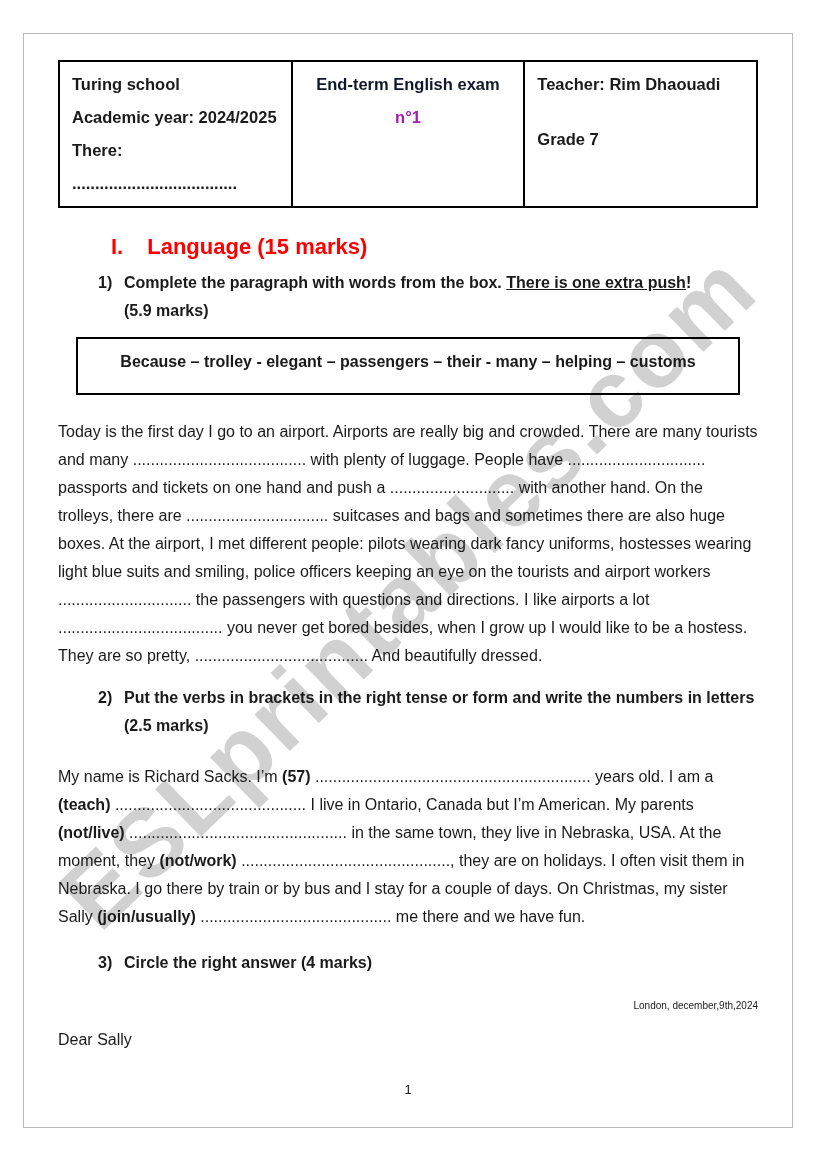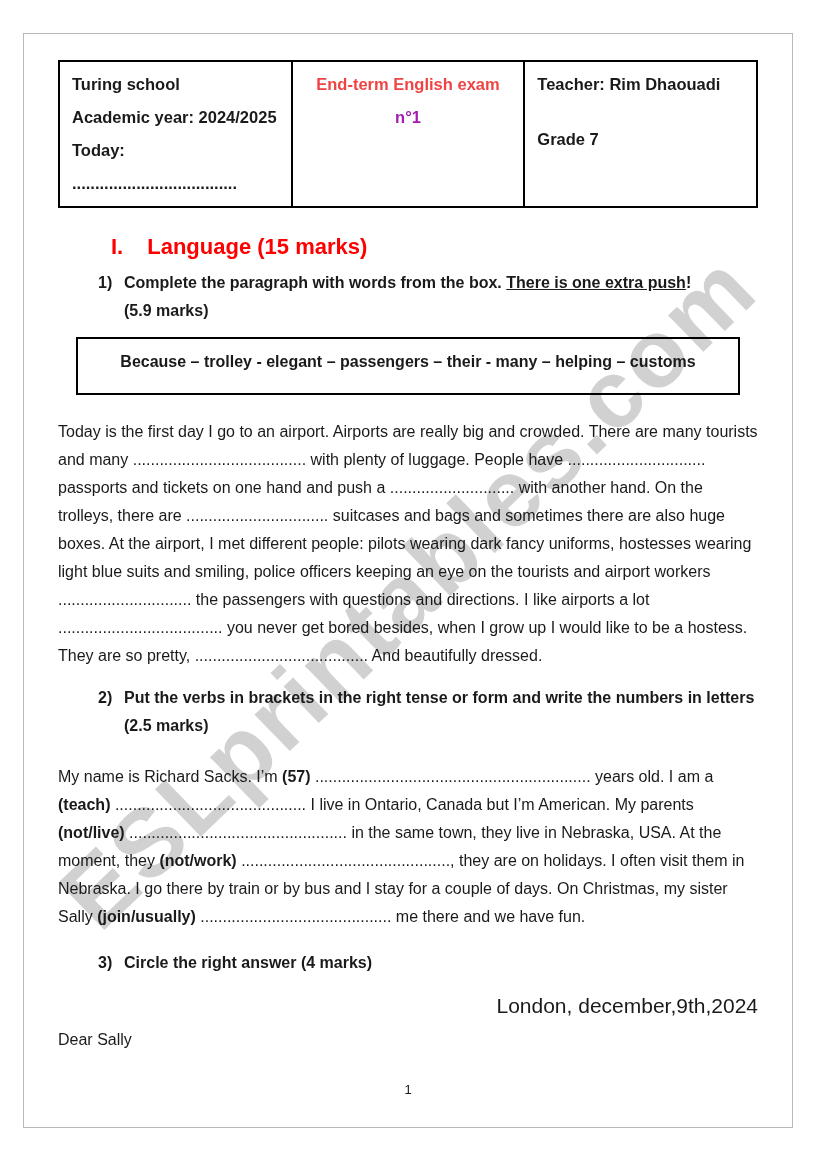--- a/index.html
+++ b/index.html
@@ -37,21 +37,21 @@
   .q .qtext{flex:1;max-width:648px;}
   .q1{margin-top:9px;}
   .q2{margin-top:14px;}
   .q3{margin-top:18px;}
   .word-box{
     margin:12px 18px 0 18px;border:2px solid #000;
     padding:12px 8px 20px 8px;text-align:center;
     font-weight:bold;font-size:16px;line-height:22px;
   }
   .body-par{margin-top:23px;font-size:16px;line-height:28px;max-width:700px;}
-  .date-line{margin-top:15px;font-size:21px;line-height:28px;text-align:right;}
+  .date-line{margin-top:15px;font-size:10px;line-height:28px;text-align:right;}
   .salutation{margin-top:6px;font-size:16px;line-height:28px;}
   .page-number{
     position:absolute;bottom:30px;left:0;width:100%;
     text-align:center;font-size:13px;z-index:1;
   }
 </style>
 </head>
 <body>
 
 <div class="page">
@@ -59,24 +59,24 @@
   <div class="watermark" style="color: rgb(143, 143, 143);">ESLprintables.com</div>
 
   <div class="content">
 
     <table class="header-table">
       <tbody>
           <tr>
         <td class="cell-left">
           <div>Turing school</div>
           <div>Academic year: 2024/2025</div>
-          <div>Today: ....................................</div>
+          <div>There: ....................................</div>
         </td>
         <td class="cell-center">
-          <div style="color: #ef4444;">End-term English exam</div>
+          <div style="color: #0f172a;">End-term English exam</div>
           <div style="color: #a21caf;">n°1</div>
         </td>
         <td class="cell-right">
           <div>Teacher: Rim Dhaouadi</div>
           <div class="grade-line">Grade 7</div>
         </td>
       </tr>
     </tbody>
       </table>
 

